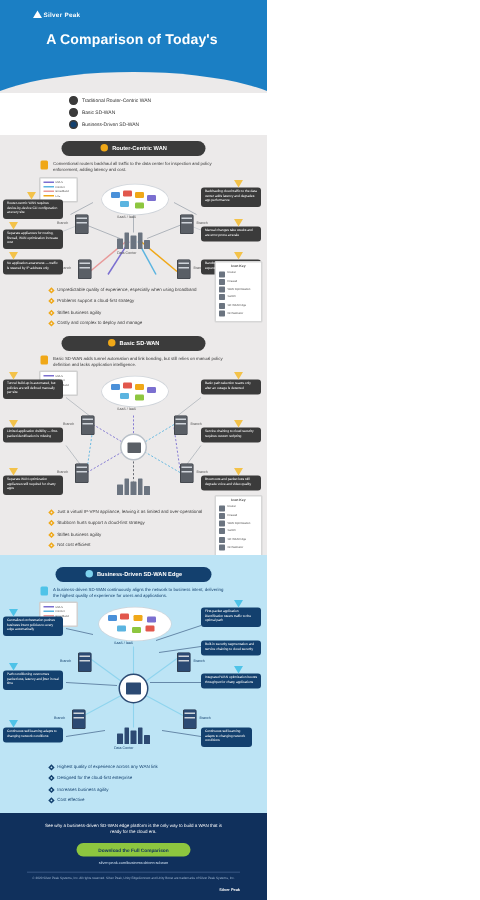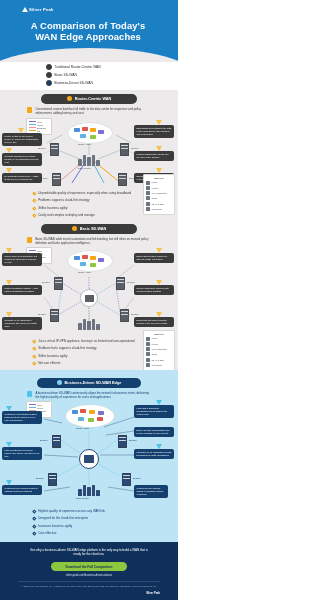--- a/index.html
+++ b/index.html
@@ -385,21 +385,20 @@
 
 <div id="page">
 
   <div class="hero">
     <div class="logo">
       <span class="logo-mark"></span>
       <span class="logo-text">Silver Peak</span>
     </div>
     <div class="hero-title">
       <div>A Comparison of Today's</div>
-      <div>WAN Edge Approaches</div>
     </div>
     <div class="hero-curve"></div>
   </div>
 
   <div class="top-legend">
     <div class="tl-row">
       <span class="tl-dot" style="background:#3b3b3b"></span>
       <span class="tl-label">Traditional Router-Centric WAN</span>
     </div>
     <div class="tl-row">

